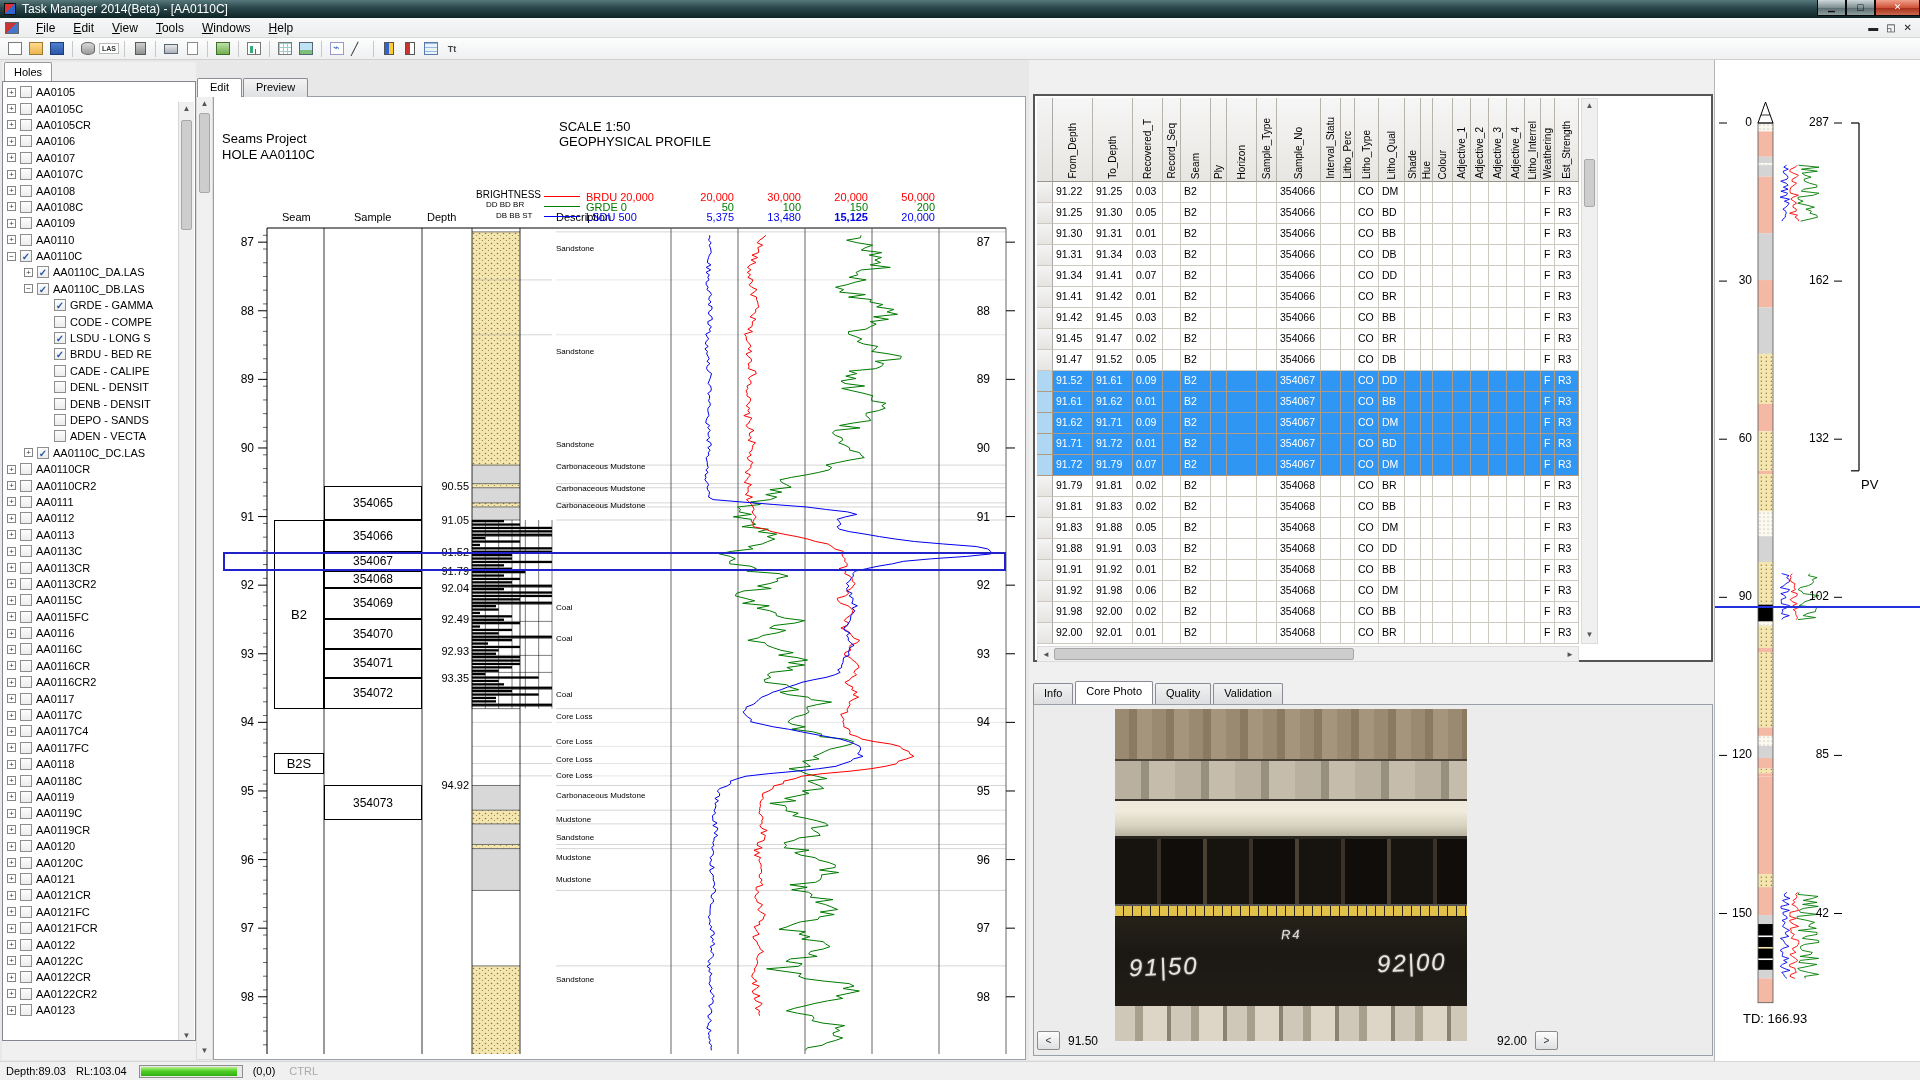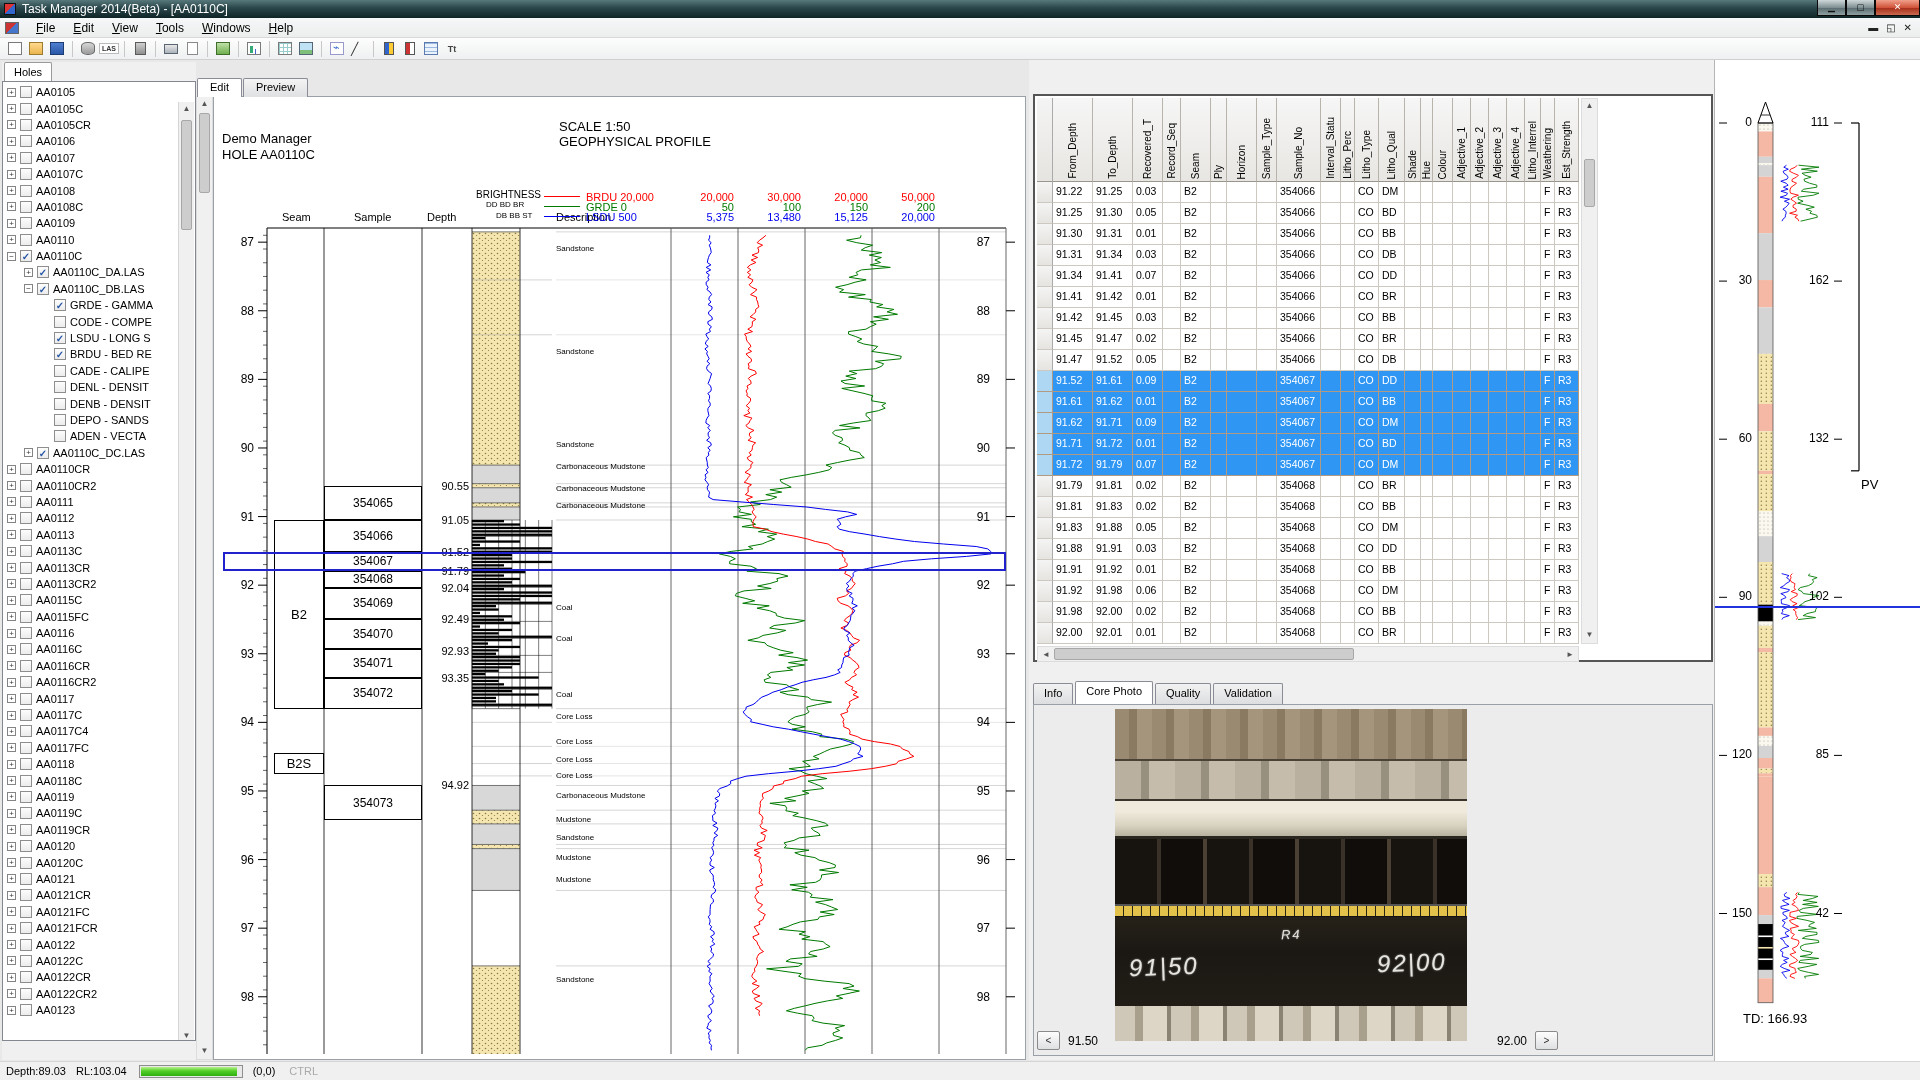--- a/index.html
+++ b/index.html
@@ -772,21 +772,21 @@
           <rect x="258" y="606.5999999999988" width="80" height="2.3" fill="#000"></rect>
           <line x1="258" y1="609.3999999999987" x2="338" y2="609.3999999999987" stroke="#000" stroke-width="0.5"></line>
         </g>
       <g id="g-curves">
           <path d="M647.0 138.3L646.4 140.8L632.6 143.2L642.8 145.7L658.6 148.2L651.2 150.7L647.3 153.1L667.7 155.6L655.3 158.1L667.4 160.5L660.9 163.0L666.5 165.5L656.3 167.9L676.3 170.4L647.4 172.9L642.1 175.4L643.9 177.8L635.2 180.3L652.1 182.8L641.1 185.2L633.1 187.7L621.6 190.2L629.6 192.6L625.6 195.1L651.3 197.6L634.6 200.1L657.3 202.5L655.9 205.0L668.8 207.5L662.7 209.9L679.8 212.4L673.1 214.9L683.5 217.3L659.6 219.8L674.4 222.3L656.4 224.7L662.2 227.2L656.3 229.7L651.9 232.2L634.5 234.6L634.6 237.1L641.8 239.6L647.8 242.0L643.2 244.5L649.8 247.0L663.7 249.4L661.2 251.9L657.7 254.4L674.9 256.9L687.3 259.3L686.5 261.8L661.4 264.3L669.6 266.7L667.7 269.2L661.6 271.7L635.2 274.1L642.8 276.6L631.8 279.1L641.9 281.5L627.0 284.0L631.1 286.5L650.6 289.0L627.8 291.4L638.9 293.9L650.0 296.4L658.8 298.8L657.6 301.3L657.8 303.8L671.8 306.2L667.8 308.7L671.2 311.2L664.3 313.7L652.2 316.1L652.0 318.6L655.1 321.1L656.8 323.5L639.3 326.0L625.5 328.5L645.9 330.9L621.2 333.4L618.4 335.9L621.2 338.3L628.0 340.8L628.6 343.3L624.7 345.8L631.0 348.2L635.4 350.7L635.8 353.2L645.5 355.6L647.0 358.1L650.3 360.6L636.0 363.0L623.7 365.5L612.0 368.0L617.8 370.5L615.1 372.9L604.7 375.4L592.1 377.9L577.7 380.3L566.0 382.8L567.5 385.3L572.5 387.7L577.2 390.2L555.9 392.7L567.7 395.1L551.8 397.6L562.7 400.1L556.4 402.6L536.6 405.0L546.3 407.5L523.6 410.0L526.5 412.4L525.1 414.9L537.4 417.4L519.4 419.8L537.2 422.3L537.4 424.8L541.6 427.3L528.0 429.7L554.4 432.2L544.4 434.7L562.7 437.1L553.3 439.6L560.7 442.1L553.8 444.5L548.1 447.0L534.5 449.5L538.9 451.9L517.2 454.4L505.3 456.9L516.4 459.4L521.3 461.8L515.7 464.3L515.7 466.8L536.9 469.2L542.4 471.7L532.9 474.2L565.0 476.6L574.0 479.1L562.8 481.6L563.8 484.1L555.9 486.5L543.6 489.0L557.2 491.5L530.0 493.9L522.4 496.4L521.4 498.9L531.1 501.3L540.7 503.8L528.7 506.3L555.2 508.8L543.0 511.2L555.6 513.7L562.1 516.2L562.4 518.6L570.5 521.1L590.7 523.6L581.3 526.0L560.1 528.5L555.7 531.0L571.8 533.4L563.2 535.9L549.1 538.4L544.2 540.9L533.9 543.3L551.0 545.8L552.9 548.3L559.2 550.7L566.7 553.2L579.2 555.7L564.7 558.1L583.0 560.6L593.5 563.1L574.5 565.6L590.6 568.0L572.9 570.5L578.7 573.0L556.9 575.4L553.4 577.9L556.8 580.4L550.1 582.8L551.2 585.3L572.8 587.8L576.0 590.2L584.7 592.7L566.1 595.2L574.3 597.7L593.9 600.1L597.3 602.6L617.5 605.1L603.7 607.5L592.8 610.0L593.4 612.5L595.1 614.9L591.2 617.4L581.2 619.9L576.7 622.4L573.9 624.8L578.2 627.3L591.2 629.8L577.9 632.2L598.3 634.7L607.9 637.2L605.8 639.6L631.1 642.1L639.6 644.6L637.7 647.0L628.1 649.5L616.5 652.0L610.8 654.5L605.9 656.9L599.4 659.4L604.9 661.9L588.7 664.3L592.9 666.8L596.3 669.3L575.1 671.7L586.8 674.2L591.9 676.7L602.7 679.2L612.9 681.6L594.0 684.1L600.4 686.6L606.2 689.0L609.6 691.5L588.4 694.0L595.0 696.4L583.1 698.9L570.7 701.4L581.7 703.8L555.9 706.3L571.4 708.8L572.7 711.3L571.8 713.7L584.3 716.2L578.8 718.7L591.1 721.1L602.2 723.6L611.2 726.1L614.2 728.5L597.3 731.0L599.6 733.5L604.5 736.0L606.1 738.4L585.2 740.9L579.9 743.4L570.1 745.8L572.4 748.3L570.3 750.8L595.0 753.2L580.8 755.7L587.1 758.2L600.9 760.6L605.0 763.1L615.2 765.6L621.5 768.1L621.0 770.5L605.5 773.0L624.6 775.5L607.6 777.9L607.4 780.4L606.1 782.9L601.6 785.3L575.9 787.8L593.2 790.3L577.7 792.8L594.4 795.2L598.2 797.7L596.3 800.2L619.0 802.6L601.6 805.1L611.5 807.6L617.5 810.0L623.7 812.5L606.2 815.0L620.2 817.5L605.4 819.9L603.9 822.4L586.4 824.9L579.0 827.3L573.1 829.8L565.0 832.3L591.3 834.7L585.1 837.2L595.8 839.7L587.8 842.1L609.0 844.6L611.9 847.1L616.1 849.6L609.2 852.0L596.5 854.5L594.6 857.0L603.1 859.4L576.5 861.9L572.0 864.4L588.2 866.8L584.6 869.3L552.6 871.8L570.0 874.3L587.3 876.7L584.6 879.2L591.1 881.7L610.1 884.1L635.1 886.6L640.0 889.1L629.0 891.5L645.4 894.0L634.0 896.5L622.4 898.9L628.7 901.4L613.4 903.9L601.0 906.4L591.3 908.8L580.4 911.3L572.4 913.8L583.6 916.2L598.3 918.7L600.1 921.2L598.0 923.6L608.9 926.1L630.6 928.6L621.3 931.1L625.6 933.5L618.9 936.0L619.7 938.5L628.7 940.9L621.6 943.4L612.7 945.9L608.1 948.3L593.4 950.8L591.2 953.3" fill="none" stroke="#007a00" stroke-width="1"></path>
           <path d="M551.9 138.3L549.0 140.8L545.6 143.2L543.1 145.7L548.6 148.2L543.7 150.7L544.7 153.1L544.5 155.6L538.0 158.1L543.6 160.5L537.2 163.0L541.9 165.5L536.3 167.9L533.4 170.4L536.9 172.9L533.3 175.4L536.6 177.8L533.8 180.3L538.8 182.8L538.0 185.2L535.1 187.7L537.6 190.2L543.0 192.6L540.1 195.1L536.5 197.6L542.6 200.1L542.5 202.5L543.7 205.0L544.1 207.5L544.9 209.9L541.6 212.4L541.7 214.9L539.4 217.3L536.1 219.8L541.9 222.3L538.3 224.7L538.4 227.2L537.9 229.7L533.8 232.2L538.5 234.6L530.5 237.1L532.2 239.6L532.3 242.0L533.3 244.5L535.6 247.0L537.0 249.4L534.0 251.9L537.6 254.4L532.1 256.9L534.0 259.3L537.2 261.8L537.5 264.3L534.2 266.7L535.0 269.2L534.4 271.7L541.4 274.1L542.3 276.6L537.1 279.1L534.3 281.5L536.7 284.0L537.2 286.5L533.0 289.0L533.9 291.4L532.1 293.9L533.2 296.4L532.9 298.8L536.5 301.3L536.5 303.8L534.8 306.2L532.2 308.7L535.5 311.2L533.9 313.7L535.8 316.1L529.8 318.6L537.9 321.1L536.1 323.5L534.9 326.0L531.8 328.5L534.3 330.9L540.0 333.4L535.7 335.9L535.3 338.3L537.2 340.8L534.1 343.3L541.6 345.8L538.9 348.2L538.4 350.7L538.0 353.2L535.2 355.6L537.2 358.1L533.2 360.6L534.5 363.0L538.9 365.5L536.8 368.0L537.0 370.5L534.5 372.9L531.0 375.4L536.5 377.9L534.3 380.3L532.9 382.8L530.2 385.3L537.4 387.7L534.0 390.2L534.1 392.7L534.2 395.1L531.3 397.6L538.5 400.1L532.5 402.6L535.3 405.0L537.6 407.5L539.0 410.0L540.1 412.4L538.1 414.9L539.6 417.4L542.2 419.8L540.2 422.3L538.9 424.8L539.0 427.3L539.3 429.7L551.3 432.2L558.0 434.7L569.3 437.1L582.9 439.6L593.9 442.1L601.6 444.5L614.1 447.0L617.8 449.5L620.8 451.9L629.3 454.4L628.0 456.9L628.7 459.4L631.1 461.8L630.7 464.3L633.2 466.8L633.0 469.2L625.1 471.7L632.0 474.2L630.7 476.6L635.9 479.1L638.2 481.6L638.3 484.1L641.2 486.5L639.2 489.0L637.3 491.5L632.7 493.9L634.7 496.4L631.4 498.9L623.2 501.3L624.0 503.8L626.9 506.3L634.0 508.8L637.1 511.2L638.9 513.7L638.1 516.2L636.1 518.6L632.3 521.1L630.2 523.6L634.7 526.0L632.7 528.5L626.9 531.0L632.5 533.4L635.9 535.9L637.6 538.4L639.6 540.9L645.6 543.3L642.9 545.8L636.3 548.3L635.3 550.7L636.8 553.2L630.9 555.7L630.5 558.1L636.1 560.6L638.8 563.1L642.1 565.6L644.1 568.0L645.1 570.5L641.3 573.0L640.0 575.4L642.5 577.9L637.5 580.4L635.7 582.8L630.9 585.3L634.1 587.8L639.0 590.2L637.7 592.7L643.1 595.2L639.0 597.7L644.5 600.1L638.9 602.6L635.0 605.1L636.1 607.5L634.6 610.0L633.0 612.5L633.8 614.9L626.7 617.4L628.2 619.9L629.9 622.4L628.9 624.8L629.9 627.3L629.7 629.8L635.1 632.2L636.1 634.7L635.6 637.2L643.4 639.6L648.0 642.1L660.3 644.6L676.6 647.0L686.2 649.5L688.4 652.0L694.9 654.5L695.9 656.9L699.8 659.4L692.5 661.9L684.2 664.3L682.4 666.8L671.3 669.3L657.1 671.7L635.8 674.2L608.2 676.7L587.6 679.2L581.2 681.6L569.9 684.1L569.3 686.6L559.5 689.0L558.9 691.5L554.8 694.0L548.7 696.4L548.4 698.9L549.4 701.4L546.8 703.8L546.1 706.3L546.5 708.8L545.7 711.3L545.8 713.7L544.9 716.2L547.9 718.7L549.1 721.1L547.8 723.6L548.2 726.1L546.0 728.5L547.4 731.0L553.2 733.5L546.8 736.0L551.4 738.4L550.7 740.9L550.1 743.4L543.5 745.8L543.2 748.3L548.2 750.8L540.0 753.2L545.5 755.7L540.4 758.2L546.7 760.6L544.8 763.1L545.9 765.6L547.3 768.1L546.8 770.5L547.5 773.0L547.6 775.5L545.2 777.9L545.4 780.4L548.1 782.9L546.4 785.3L549.1 787.8L542.1 790.3L542.1 792.8L544.9 795.2L541.9 797.7L540.8 800.2L542.5 802.6L543.2 805.1L548.5 807.6L546.8 810.0L543.7 812.5L546.7 815.0L551.3 817.5L549.8 819.9L549.1 822.4L544.9 824.9L546.0 827.3L540.2 829.8L541.8 832.3L543.3 834.7L545.1 837.2L538.9 839.7L539.9 842.1L543.0 844.6L543.6 847.1L545.4 849.6L546.2 852.0L549.5 854.5L544.9 857.0L543.5 859.4L542.6 861.9L543.6 864.4L543.4 866.8L542.1 869.3L540.4 871.8L540.9 874.3L538.8 876.7L537.7 879.2L539.5 881.7L542.8 884.1L538.1 886.6L545.3 889.1L542.3 891.5L538.3 894.0L539.3 896.5L545.9 898.9L540.1 901.4L541.9 903.9L548.1 906.4L546.1 908.8L541.3 911.3L545.6 913.8L544.8 916.2L545.6 918.7" fill="none" stroke="#ff0000" stroke-width="1"></path>
           <path d="M495.7 138.3L495.6 140.8L494.5 143.2L497.2 145.7L495.3 148.2L496.3 150.7L496.9 153.1L497.2 155.6L495.4 158.1L494.5 160.5L493.8 163.0L493.3 165.5L496.9 167.9L492.2 170.4L496.7 172.9L492.0 175.4L495.3 177.8L493.8 180.3L495.0 182.8L492.1 185.2L492.3 187.7L494.1 190.2L492.9 192.6L496.1 195.1L497.6 197.6L495.3 200.1L494.8 202.5L497.0 205.0L494.0 207.5L498.1 209.9L497.8 212.4L494.6 214.9L494.7 217.3L497.8 219.8L498.4 222.3L493.8 224.7L494.1 227.2L497.4 229.7L495.4 232.2L496.4 234.6L491.8 237.1L493.0 239.6L494.7 242.0L492.0 244.5L491.4 247.0L494.2 249.4L490.9 251.9L493.4 254.4L492.7 256.9L494.0 259.3L495.2 261.8L493.0 264.3L495.8 266.7L493.0 269.2L492.6 271.7L494.2 274.1L497.6 276.6L496.8 279.1L496.1 281.5L495.1 284.0L494.1 286.5L496.5 289.0L497.3 291.4L497.0 293.9L493.8 296.4L495.6 298.8L495.5 301.3L494.5 303.8L496.2 306.2L496.1 308.7L494.0 311.2L493.8 313.7L494.4 316.1L494.9 318.6L493.1 321.1L492.1 323.5L491.9 326.0L495.7 328.5L493.7 330.9L496.3 333.4L494.1 335.9L494.2 338.3L495.5 340.8L492.6 343.3L496.7 345.8L497.3 348.2L493.8 350.7L496.1 353.2L494.3 355.6L494.9 358.1L492.2 360.6L492.7 363.0L493.3 365.5L493.3 368.0L494.3 370.5L492.0 372.9L494.0 375.4L491.0 377.9L492.0 380.3L490.9 382.8L493.0 385.3L494.6 387.7L493.2 390.2L493.5 392.7L495.5 395.1L495.1 397.6L494.6 400.1L499.1 402.6L528.1 405.0L559.8 407.5L592.8 410.0L611.4 412.4L633.6 414.9L642.7 417.4L631.6 419.8L623.2 422.3L625.5 424.8L626.8 427.3L623.2 429.7L625.3 432.2L635.7 434.7L651.0 437.1L665.4 439.6L681.9 442.1L700.4 444.5L729.7 447.0L762.2 449.5L773.7 451.9L776.7 454.4L777.0 456.9L752.6 459.4L717.4 461.8L689.6 464.3L678.5 466.8L664.0 469.2L652.4 471.7L641.0 474.2L639.0 476.6L639.4 479.1L637.0 481.6L635.5 484.1L632.3 486.5L634.9 489.0L632.7 491.5L633.1 493.9L638.2 496.4L635.2 498.9L639.1 501.3L638.8 503.8L637.8 506.3L643.3 508.8L638.2 511.2L640.9 513.7L639.0 516.2L636.9 518.6L636.6 521.1L636.2 523.6L634.6 526.0L633.3 528.5L629.9 531.0L630.6 533.4L635.9 535.9L632.6 538.4L634.4 540.9L634.2 543.3L636.8 545.8L640.1 548.3L635.9 550.7L635.1 553.2L634.5 555.7L635.2 558.1L629.7 560.6L629.2 563.1L629.0 565.6L627.7 568.0L627.6 570.5L623.7 573.0L626.2 575.4L620.5 577.9L612.0 580.4L599.2 582.8L588.0 585.3L581.1 587.8L573.3 590.2L567.2 592.7L558.9 595.2L554.1 597.7L547.9 600.1L544.7 602.6L542.4 605.1L539.1 607.5L532.3 610.0L531.8 612.5L529.2 614.9L530.9 617.4L533.7 619.9L537.4 622.4L536.7 624.8L548.1 627.3L559.2 629.8L574.5 632.2L586.8 634.7L599.8 637.2L612.8 639.6L626.5 642.1L634.6 644.6L640.9 647.0L646.0 649.5L646.7 652.0L645.5 654.5L643.8 656.9L649.0 659.4L639.6 661.9L636.7 664.3L628.9 666.8L621.9 669.3L604.7 671.7L582.0 674.2L554.3 676.7L532.0 679.2L523.7 681.6L516.4 684.1L516.8 686.6L513.1 689.0L505.9 691.5L503.3 694.0L505.6 696.4L505.5 698.9L500.9 701.4L504.4 703.8L501.0 706.3L501.9 708.8L501.3 711.3L500.1 713.7L501.6 716.2L498.4 718.7L498.8 721.1L498.8 723.6L503.0 726.1L498.8 728.5L503.8 731.0L503.1 733.5L500.1 736.0L503.7 738.4L500.0 740.9L500.0 743.4L498.8 745.8L499.8 748.3L497.7 750.8L499.0 753.2L499.6 755.7L498.8 758.2L496.1 760.6L497.6 763.1L496.1 765.6L496.0 768.1L500.3 770.5L495.7 773.0L496.5 775.5L499.0 777.9L499.4 780.4L499.2 782.9L500.3 785.3L500.5 787.8L499.2 790.3L501.7 792.8L501.0 795.2L497.6 797.7L497.1 800.2L499.3 802.6L499.4 805.1L496.5 807.6L496.3 810.0L496.1 812.5L496.0 815.0L496.1 817.5L494.3 819.9L495.8 822.4L496.1 824.9L495.2 827.3L497.7 829.8L496.1 832.3L499.9 834.7L500.3 837.2L496.5 839.7L499.3 842.1L498.3 844.6L500.8 847.1L496.3 849.6L497.7 852.0L496.8 854.5L499.6 857.0L499.0 859.4L496.6 861.9L493.8 864.4L496.5 866.8L493.0 869.3L496.2 871.8L494.7 874.3L497.9 876.7L496.0 879.2L496.0 881.7L496.2 884.1L495.1 886.6L496.6 889.1L498.1 891.5L496.2 894.0L497.8 896.5L500.3 898.9L498.1 901.4L499.3 903.9L498.7 906.4L494.6 908.8L496.6 911.3L497.8 913.8L497.3 916.2L493.8 918.7L494.6 921.2L497.4 923.6L494.5 926.1L494.0 928.6L492.8 931.1L497.2 933.5L494.3 936.0L495.2 938.5L494.9 940.9L496.3 943.4L495.2 945.9L497.5 948.3L497.0 950.8L497.4 953.3" fill="none" stroke="#0000ee" stroke-width="1"></path>
         </g>
     </svg>
     <div id="chart-texts">
-        <div class="cv-text" style="left: 8px; top: 34px; font-size: 13px;">Demo Manager</div>
+        <div class="cv-text" style="left: 8px; top: 34px; font-size: 13px;">Seams Project</div>
         <div class="cv-text" style="left: 8px; top: 50px; font-size: 13px;">HOLE AA0110C</div>
         <div class="cv-text" style="left: 345px; top: 22px; font-size: 13px;">SCALE 1:50</div>
         <div class="cv-text" style="left: 345px; top: 37px; font-size: 13px;">GEOPHYSICAL PROFILE</div>
         <div class="cv-text" style="left: 68px; top: 114px;">Seam</div>
         <div class="cv-text" style="left: 140px; top: 114px;">Sample</div>
         <div class="cv-text" style="left: 213px; top: 114px;">Depth</div>
         <div class="cv-text" style="left: 262px; top: 92px; font-size: 10px;">BRIGHTNESS</div>
         <div class="cv-text" style="left: 272px; top: 103px; font-size: 8px;">DD BD BR</div>
         <div class="cv-text" style="left: 282px; top: 114px; font-size: 8px;">DB BB ST</div>
         <div class="cv-text" style="left: 342px; top: 114px;">Description</div>
@@ -799,21 +799,21 @@
         <div style="position: absolute; left: 330px; top: 109px; width: 36px; height: 0px; border-top: 1.5px solid rgb(0, 122, 0);"></div>
         <div class="cv-text" style="left: 372px; top: 104px; color: rgb(0, 122, 0); font-size: 11px;">GRDE 0</div>
         <div class="cv-text" style="left: 472px; top: 104px; color: rgb(0, 122, 0); font-size: 11px; width: 48px; text-align: right;">50</div>
         <div class="cv-text" style="left: 539px; top: 104px; color: rgb(0, 122, 0); font-size: 11px; width: 48px; text-align: right;">100</div>
         <div class="cv-text" style="left: 606px; top: 104px; color: rgb(0, 122, 0); font-size: 11px; width: 48px; text-align: right;">150</div>
         <div class="cv-text" style="left: 673px; top: 104px; color: rgb(0, 122, 0); font-size: 11px; width: 48px; text-align: right;">200</div>
         <div style="position: absolute; left: 330px; top: 119px; width: 36px; height: 0px; border-top: 1.5px solid rgb(0, 0, 238);"></div>
         <div class="cv-text" style="left: 372px; top: 114px; color: rgb(0, 0, 238); font-size: 11px;">LSDU 500</div>
         <div class="cv-text" style="left: 472px; top: 114px; color: rgb(0, 0, 238); font-size: 11px; width: 48px; text-align: right;">5,375</div>
         <div class="cv-text" style="left: 539px; top: 114px; color: rgb(0, 0, 238); font-size: 11px; width: 48px; text-align: right;">13,480</div>
-        <div class="cv-text" style="left: 606px; top: 114px; color: rgb(0, 0, 238); font-size: 11px; width: 48px; text-align: right;">15,125</div>
+        <div class="cv-text" style="left: 606px; top: 114px; color: rgb(0, 0, 238); font-size: 11px; width: 48px; text-align: right; font-weight: bold;">15,125</div>
         <div class="cv-text" style="left: 673px; top: 114px; color: rgb(0, 0, 238); font-size: 11px; width: 48px; text-align: right;">20,000</div>
         <div class="dtick-lab" style="left: 14px; top: 138.17px; text-align: right;">87</div>
         <div class="dtick-lab" style="left: 750px; top: 138.17px; text-align: right;">87</div>
         <div class="dtick-lab" style="left: 14px; top: 206.77px; text-align: right;">88</div>
         <div class="dtick-lab" style="left: 750px; top: 206.77px; text-align: right;">88</div>
         <div class="dtick-lab" style="left: 14px; top: 275.37px; text-align: right;">89</div>
         <div class="dtick-lab" style="left: 750px; top: 275.37px; text-align: right;">89</div>
         <div class="dtick-lab" style="left: 14px; top: 343.97px; text-align: right;">90</div>
         <div class="dtick-lab" style="left: 750px; top: 343.97px; text-align: right;">90</div>
         <div class="dtick-lab" style="left: 14px; top: 412.57px; text-align: right;">91</div>
@@ -1650,21 +1650,21 @@
       <path d="M83.5 105.2L104.0 107.2L86.4 109.2L102.3 111.2L87.1 113.2L90.0 115.2L96.1 117.2L89.0 119.2L89.6 121.2L94.6 123.2L101.9 125.2L101.8 127.2L88.7 129.2L86.3 131.2L103.9 133.2L98.4 135.2L83.1 137.2L83.2 139.2L88.1 141.2L82.6 143.2L92.1 145.2L99.3 147.2L90.9 149.2L96.5 151.2L94.9 153.2L101.7 155.2L102.4 157.2L94.1 159.2L85.6 161.2" fill="none" stroke="#007a00" stroke-width="0.9"></path>
       <path d="M66.7 513.6L74.0 515.6L71.6 517.6L74.3 519.6L74.5 521.6L71.0 523.6L68.9 525.6L65.3 527.6L74.5 529.6L73.2 531.6L65.8 533.6L69.6 535.6L71.0 537.6L66.1 539.6L66.4 541.6L66.4 543.6L74.5 545.6L72.1 547.6L67.3 549.6L67.8 551.6L66.3 553.6L74.3 555.6L68.2 557.6L66.9 559.6" fill="none" stroke="#0000ee" stroke-width="0.9"></path>
       <path d="M77.3 513.6L75.5 515.6L76.0 517.6L75.3 519.6L76.0 521.6L79.9 523.6L79.6 525.6L79.2 527.6L80.4 529.6L76.2 531.6L82.2 533.6L82.1 535.6L78.3 537.6L75.2 539.6L77.1 541.6L82.1 543.6L77.8 545.6L83.4 547.6L78.2 549.6L80.9 551.6L80.7 553.6L81.3 555.6L82.5 557.6L81.5 559.6" fill="none" stroke="#ff0000" stroke-width="0.9"></path>
       <path d="M94.8 513.6L93.4 515.6L102.1 517.6L97.4 519.6L98.6 521.6L97.2 523.6L93.5 525.6L85.3 527.6L83.1 529.6L87.0 531.6L88.3 533.6L103.9 535.6L97.6 537.6L96.8 539.6L90.0 541.6L87.6 543.6L84.3 545.6L101.8 547.6L100.7 549.6L100.5 551.6L91.9 553.6L88.2 555.6L100.5 557.6L83.0 559.6" fill="none" stroke="#007a00" stroke-width="0.9"></path>
       <path d="M71.8 832.4L69.2 834.4L69.8 836.4L74.9 838.4L67.5 840.4L70.3 842.4L74.1 844.4L65.9 846.4L66.1 848.4L74.4 850.4L67.9 852.4L68.1 854.4L71.4 856.4L72.3 858.4L67.0 860.4L70.2 862.4L68.9 864.4L67.5 866.4L70.7 868.4L74.5 870.4L70.3 872.4L70.8 874.4L73.8 876.4L65.4 878.4L68.5 880.4L69.4 882.4L70.7 884.4L73.9 886.4L67.9 888.4L65.1 890.4L68.0 892.4L67.4 894.4L67.3 896.4L73.7 898.4L68.6 900.4L72.2 902.4L67.3 904.4L65.2 906.4L69.1 908.4L74.9 910.4L66.8 912.4L68.6 914.4L69.6 916.4L71.9 918.4" fill="none" stroke="#0000ee" stroke-width="0.9"></path>
       <path d="M82.5 832.4L80.7 834.4L82.0 836.4L81.1 838.4L78.1 840.4L79.9 842.4L76.8 844.4L80.8 846.4L82.6 848.4L83.5 850.4L75.0 852.4L75.0 854.4L74.8 856.4L81.4 858.4L74.5 860.4L75.7 862.4L79.1 864.4L83.6 866.4L75.2 868.4L76.2 870.4L75.8 872.4L79.4 874.4L77.5 876.4L76.3 878.4L83.4 880.4L84.0 882.4L83.2 884.4L81.8 886.4L77.4 888.4L78.4 890.4L80.9 892.4L74.9 894.4L77.4 896.4L80.4 898.4L82.7 900.4L80.1 902.4L74.7 904.4L74.6 906.4L80.1 908.4L80.3 910.4L81.3 912.4L75.8 914.4L75.0 916.4L79.9 918.4" fill="none" stroke="#ff0000" stroke-width="0.9"></path>
       <path d="M84.1 832.4L82.9 834.4L103.0 836.4L97.7 838.4L88.2 840.4L102.1 842.4L87.6 844.4L103.3 846.4L88.2 848.4L84.2 850.4L85.5 852.4L102.7 854.4L82.2 856.4L82.0 858.4L92.1 860.4L99.5 862.4L94.8 864.4L93.7 866.4L101.3 868.4L83.3 870.4L102.0 872.4L102.0 874.4L90.9 876.4L87.4 878.4L103.4 880.4L103.9 882.4L89.7 884.4L85.5 886.4L85.7 888.4L87.3 890.4L97.3 892.4L95.9 894.4L85.1 896.4L103.7 898.4L85.2 900.4L83.9 902.4L101.8 904.4L93.1 906.4L82.7 908.4L85.1 910.4L93.6 912.4L103.6 914.4L89.6 916.4L90.4 918.4" fill="none" stroke="#007a00" stroke-width="0.9"></path>
     </svg>
   <div id="rp-texts">
       <div class="rp-lab" style="left: 15px; top: 55px; width: 22px; text-align: right;">0</div>
-      <div class="rp-lab" style="left: 84px; top: 55px; width: 30px; text-align: right;">111</div>
+      <div class="rp-lab" style="left: 84px; top: 55px; width: 30px; text-align: right;">287</div>
       <div class="rp-lab" style="left: 15px; top: 213.1px; width: 22px; text-align: right;">30</div>
       <div class="rp-lab" style="left: 84px; top: 213.1px; width: 30px; text-align: right;">162</div>
       <div class="rp-lab" style="left: 15px; top: 371.2px; width: 22px; text-align: right;">60</div>
       <div class="rp-lab" style="left: 84px; top: 371.2px; width: 30px; text-align: right;">132</div>
       <div class="rp-lab" style="left: 15px; top: 529.3px; width: 22px; text-align: right;">90</div>
       <div class="rp-lab" style="left: 84px; top: 529.3px; width: 30px; text-align: right;">102</div>
       <div class="rp-lab" style="left: 15px; top: 687.4px; width: 22px; text-align: right;">120</div>
       <div class="rp-lab" style="left: 84px; top: 687.4px; width: 30px; text-align: right;">85</div>
       <div class="rp-lab" style="left: 15px; top: 845.5px; width: 22px; text-align: right;">150</div>
       <div class="rp-lab" style="left: 84px; top: 845.5px; width: 30px; text-align: right;">42</div>

